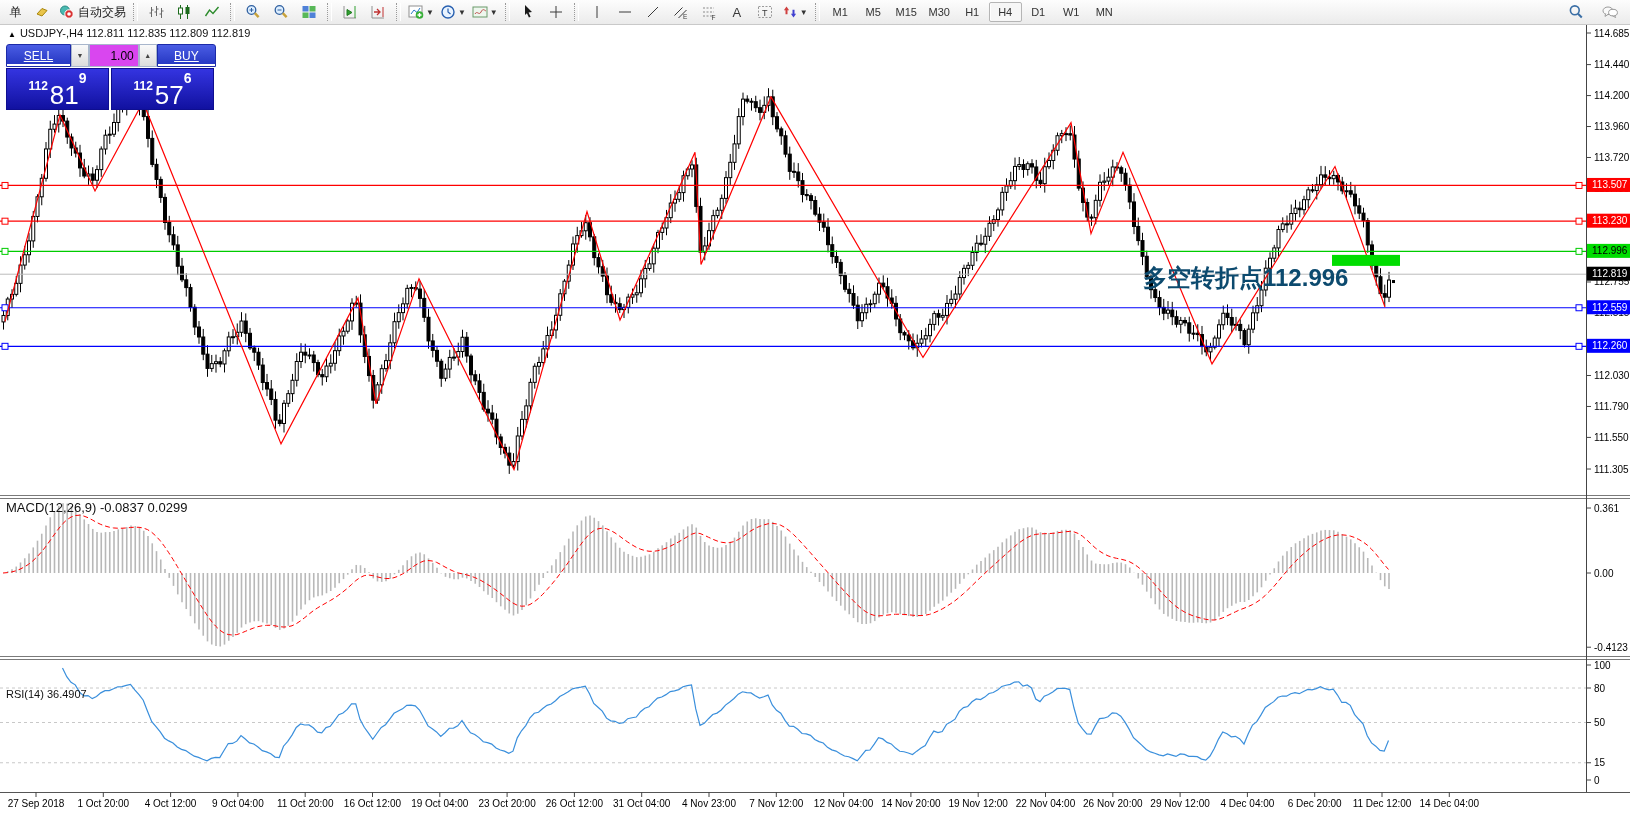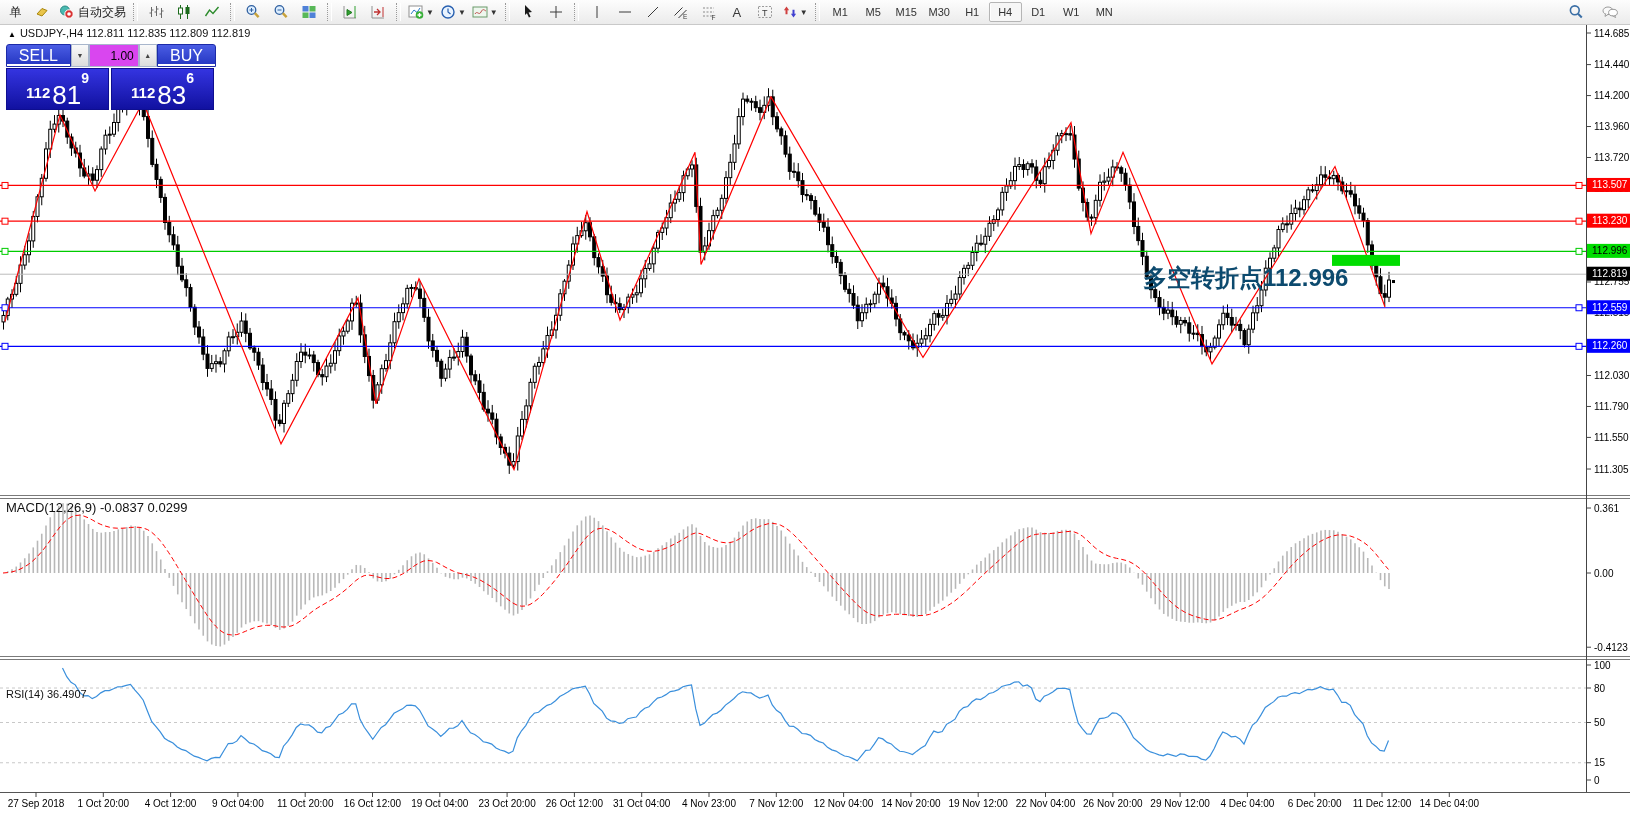--- a/index.html
+++ b/index.html
@@ -22,33 +22,33 @@
   #cv{position:absolute;top:0;left:0;z-index:5;}
   #ohlc-header{position:absolute;left:8px;top:27px;z-index:10;font-size:11px;color:#111;}
   #ohlc-header .tri{font-size:8px;margin-right:4px;color:#000;}
   #macd-label{position:absolute;left:6px;top:500px;z-index:10;font-size:13px;color:#111;}
   #rsi-label{position:absolute;left:6px;top:662px;z-index:10;font-size:11px;color:#111;margin-top:26px;}
   #annotation{position:absolute;left:1143px;top:262px;z-index:9;font-size:24px;font-weight:bold;
     letter-spacing:0px;white-space:nowrap;}
   
   #trade-panel{position:absolute;left:6px;top:44px;width:210px;z-index:20;}
   #tp-top{display:flex;height:23px;}
-  .tp-btn{background:linear-gradient(#4a5de4,#2334c0);color:#fff;font-size:16px;
-    display:flex;align-items:center;justify-content:center;border:1px solid #1c2aa8;}
+  .tp-btn{background:linear-gradient(#4a5de4,#2334c0);color:#fff;font-size:12px;
+    display:flex;align-items:center;justify-content:center;border:1px solid #1c2aa8;text-decoration:underline;}
   #sell-btn{width:66px;border-radius:3px 0 0 0;box-shadow:0 -2px 0 #fff inset;}
   #buy-btn{width:60px;border-radius:0 3px 0 0;box-shadow:0 -2px 0 #fff inset;}
   .spin{width:17px;background:linear-gradient(#fafafa,#dcdcdc);border:1px solid #a8b6cc;
     display:flex;align-items:center;justify-content:center;font-size:7px;color:#444;}
   #vol-box{width:46px;background:#d946ef;border:1px solid #a8b6cc;display:flex;align-items:center;
     justify-content:flex-end;padding-right:4px;font-size:12px;color:#000;}
   #tp-bottom{display:flex;margin-top:1px;}
   .px-box{width:101px;height:37px;background:linear-gradient(#3434e0,#1111a0);border:1px solid #0e0e90;
     color:#fff;display:flex;align-items:flex-end;justify-content:center;padding-bottom:3px;}
   .px-box:first-child{margin-right:2px;}
-  .px-pre{font-size:15px;font-weight:bold;line-height:1;margin-right:2px;margin-bottom:6px;}
+  .px-pre{font-size:12px;font-weight:bold;line-height:1;margin-right:2px;margin-bottom:14px;}
   .px-big{font-size:26px;line-height:0.82;text-align:center;}
   .px-sup{font-size:14px;font-weight:bold;line-height:1;align-self:flex-start;margin-top:2px;}
 </style>
 </head>
 <body>
 
 <div id="app">
 
   <svg id="cv" width="1630" height="813">
       <rect x="0" y="25" width="1630" height="788" fill="#ffffff"></rect>
@@ -1389,21 +1389,21 @@
       <div id="buy-btn" class="tp-btn">BUY</div>
     </div>
     <div id="tp-bottom">
       <div class="px-box">
         <span class="px-pre">112</span>
         <span class="px-big">81</span>
         <span class="px-sup">9</span>
       </div>
       <div class="px-box">
         <span class="px-pre">112</span>
-        <span class="px-big">83</span>
+        <span class="px-big">57</span>
         <span class="px-sup">6</span>
       </div>
     </div>
   </div>
 
   <div id="macd-label">MACD(12,26,9) -0.0837 0.0299</div>
   <div id="rsi-label">RSI(14) 36.4907</div>
   <div id="annotation" style="color: #0c4a6e;">多空转折点112.996</div>
 
 </div>

